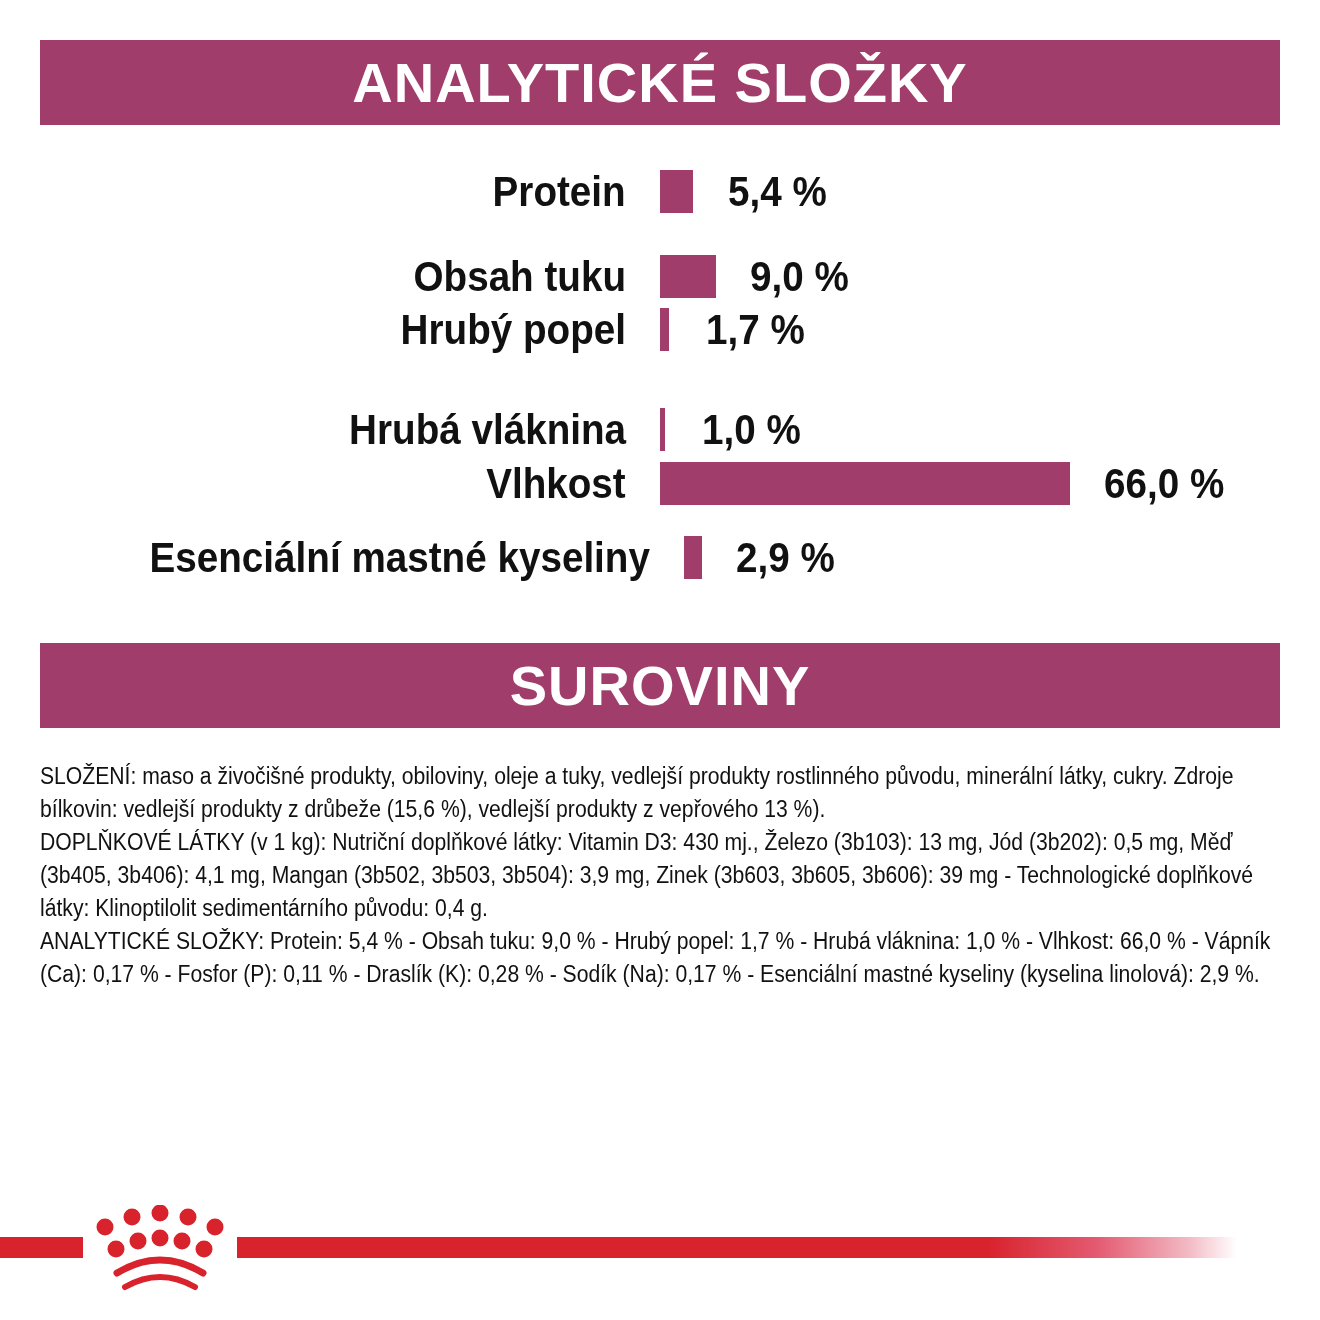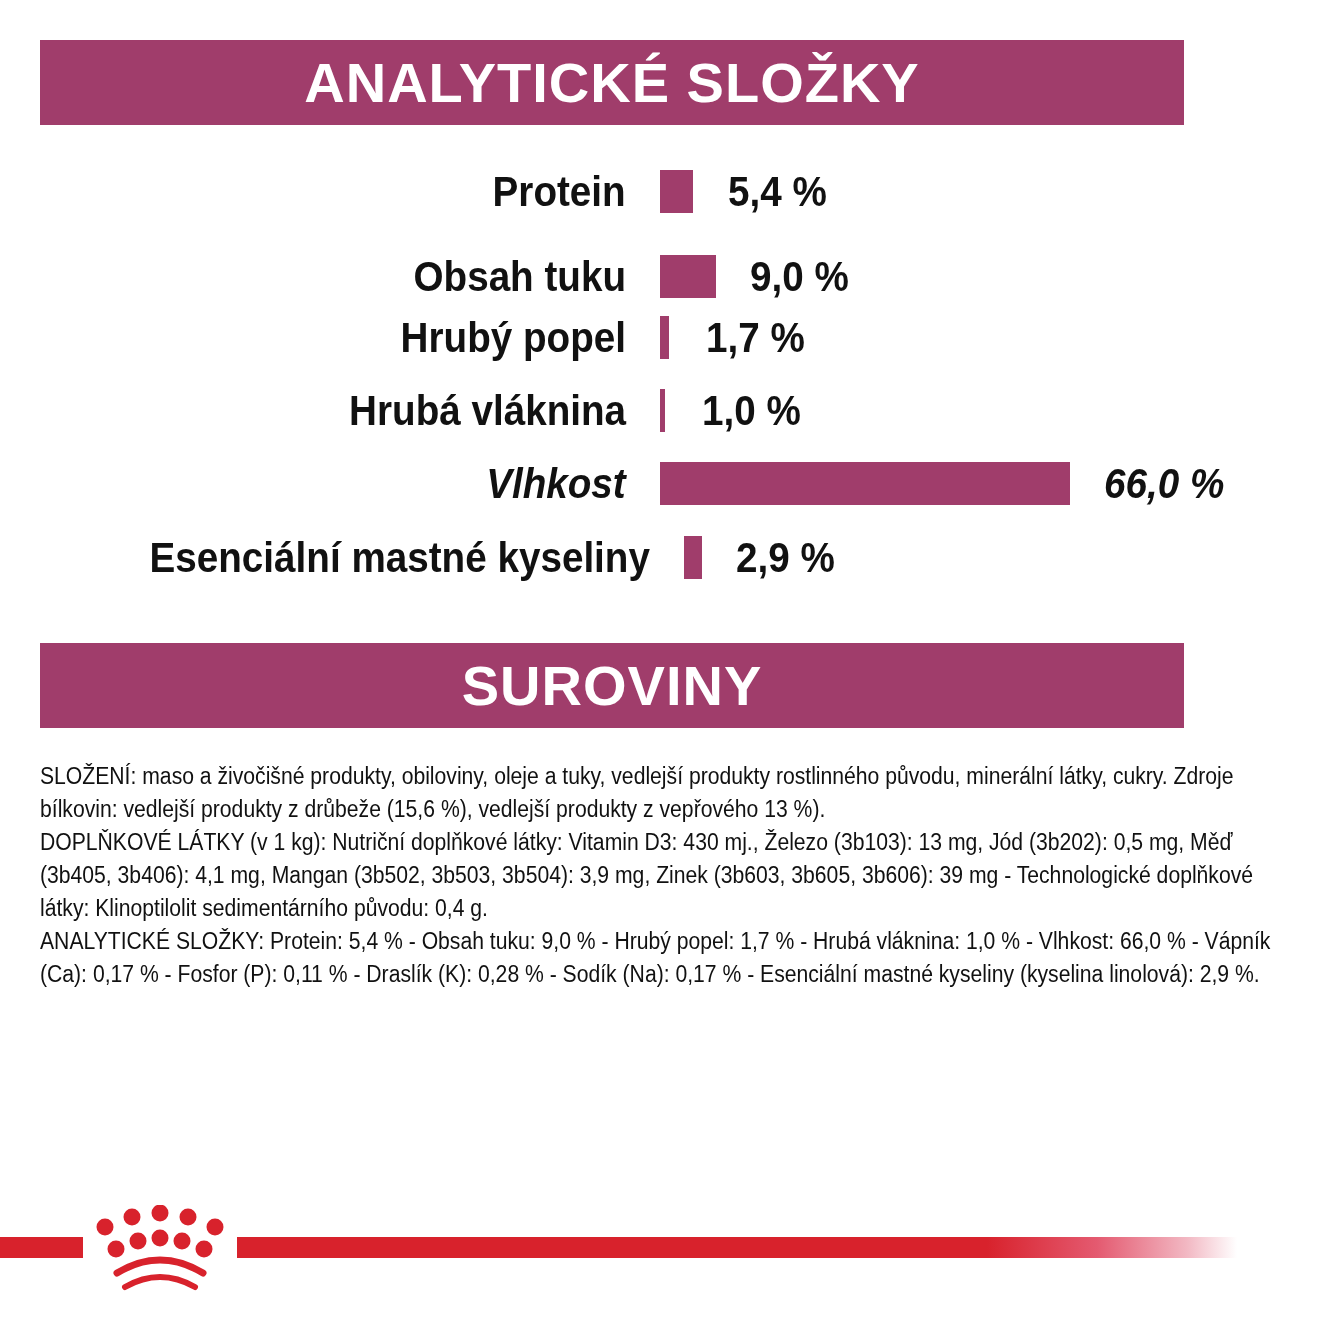--- a/index.html
+++ b/index.html
@@ -1,18 +1,18 @@
 <!DOCTYPE html>
 <html><head>
   <meta charset="utf-8">
   <style>
     html, body { margin: 0; padding: 0; background: #ffffff; }
     body { width: 1320px; height: 1320px; position: relative; overflow: hidden;
       font-family: "Liberation Sans", "DejaVu Sans", sans-serif; color: #111; }
-    .banner { position: absolute; left: 40px; width: 1144px; height: 85px; background: #a03d6b;
+    .banner { position: absolute; left: 40px; width: 1240px; height: 85px; background: #a03d6b;
       color: #fff; display: flex; align-items: center; justify-content: center;
       font-weight: bold; font-size: 56px; letter-spacing: 1px; font-family: "Liberation Sans", sans-serif; }
     #banner1 { top: 40px; }
     #banner2 { top: 643px; align-items: center; }
     .row { position: absolute; left: 0; width: 1320px; height: 44px; }
     .row .label { position: absolute; right: 694px; top: -2px; font-size: 42px; font-weight: bold;
       white-space: nowrap; line-height: 48px; transform: scaleX(0.92); transform-origin: right center; }
     .row .bar { position: absolute; left: 660px; top: 0; height: 43px; background: #a03d6b; }
     .row .value { position: absolute; top: -2px; font-size: 42px; font-weight: bold; line-height: 48px;
       white-space: nowrap; transform: scaleX(0.92); transform-origin: left center; }
@@ -35,31 +35,31 @@
   <div class="row" style="top:170px;">
     <span class="label">Protein</span>
     <div class="bar" style="width:33px;"></div>
     <span class="value" style="left:728px;">5,4 %</span>
   </div>
   <div class="row" style="top:243px;margin-top:12px;">
     <span class="label">Obsah tuku</span>
     <div class="bar" style="width:56px;"></div>
     <span class="value" style="left:750px;">9,0 %</span>
   </div>
-  <div class="row" style="top:316px;">
+  <div class="row" style="top:308px;">
     <span class="label">Hrubý popel</span>
     <div class="bar" style="width:9px;"></div>
     <span class="value" style="left:706px;">1,7 %</span>
   </div>
-  <div class="row" style="top:389px;">
+  <div class="row" style="top:408px;">
     <span class="label">Hrubá vláknina</span>
     <div class="bar" style="width:5px;"></div>
     <span class="value" style="left:702px;">1,0 %</span>
   </div>
-  <div class="row" style="top:462px;font-style:italic;">
+  <div class="row" style="top:462px;">
     <span class="label">Vlhkost</span>
     <div class="bar" style="width:410px;"></div>
     <span class="value" style="left:1104px;">66,0 %</span>
   </div>
   <div class="row" style="top:536px;margin-left:24px;">
     <span class="label">Esenciální mastné kyseliny</span>
     <div class="bar" style="width:18px;"></div>
     <span class="value" style="left:712px;">2,9 %</span>
   </div>
 </div>

